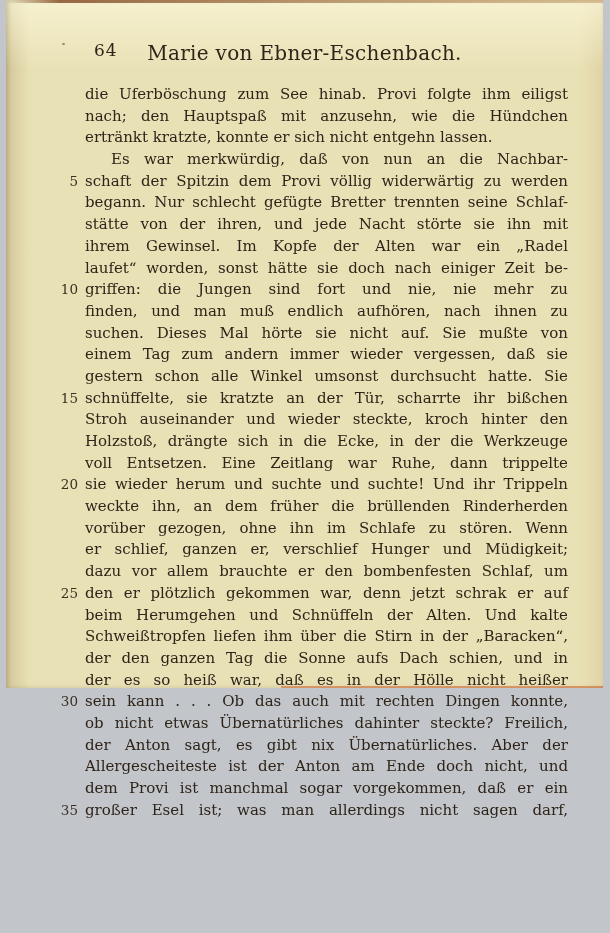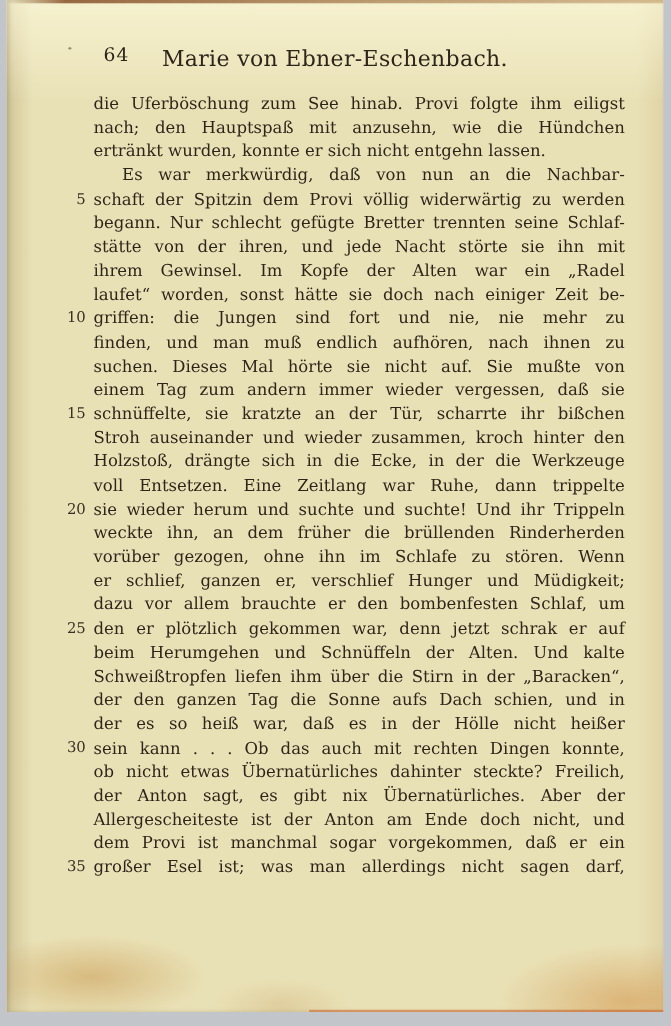--- a/index.html
+++ b/index.html
@@ -8,21 +8,21 @@
   .scan{
     position:relative;
     width:610px;height:933px;
     background:#c2c5c9;
     overflow:hidden;
   }
 
   .paper{
     position:absolute;
     left:6px;top:0;
-    width:597px;height:920px;
+    width:597px;height:688px;
     background:
       radial-gradient(150px 55px at 78px 888px, rgba(189,128,45,.40), rgba(189,128,45,0) 70%),
       radial-gradient(170px 75px at 565px 910px, rgba(205,132,52,.48), rgba(205,132,52,0) 70%),
       radial-gradient(90px 35px at 250px 914px, rgba(180,120,50,.18), rgba(180,120,50,0) 70%),
       linear-gradient(180deg, rgba(255,252,224,.6), rgba(255,252,224,0) 10%),
       linear-gradient(90deg, rgba(120,90,40,.20), rgba(120,90,40,0) 4%, rgba(120,90,40,0) 96%, rgba(170,130,70,.14)),
       #e9e1b6;
     box-shadow: inset 2px 0 4px rgba(100,80,40,.25);
   }
   
@@ -69,33 +69,34 @@
     <div class="speck s2"></div>
 
     <div class="header">
       <span class="pagenum">64</span>
       <span class="running">Marie von Ebner-Eschenbach.</span>
     </div>
 
     <div class="body">
         <div class="line"><span class="ln"></span><span class="txt j">die Uferböschung zum See hinab.  Provi folgte ihm eiligst</span></div>
         <div class="line"><span class="ln"></span><span class="txt j">nach; den Hauptspaß mit anzusehn, wie die Hündchen</span></div>
-        <div class="line"><span class="ln"></span><span class="txt">ertränkt wurden, konnte er sich nicht entgehn lassen.</span></div>
+        <div class="line"><span class="ln"></span><span class="txt">ertränkt kratzte, konnte er sich nicht entgehn lassen.</span></div>
         <div class="line"><span class="ln"></span><span class="txt j ind">Es war merkwürdig, daß von nun an die Nachbar-</span></div>
         <div class="line"><span class="ln">5</span><span class="txt j">schaft der Spitzin dem Provi völlig widerwärtig zu werden</span></div>
         <div class="line"><span class="ln"></span><span class="txt j">begann.  Nur schlecht gefügte Bretter trennten seine Schlaf-</span></div>
         <div class="line"><span class="ln"></span><span class="txt j">stätte von der ihren, und jede Nacht störte sie ihn mit</span></div>
         <div class="line"><span class="ln"></span><span class="txt j">ihrem Gewinsel.  Im Kopfe der Alten war ein „Radel</span></div>
         <div class="line"><span class="ln"></span><span class="txt j">laufet“ worden, sonst hätte sie doch nach einiger Zeit be-</span></div>
         <div class="line"><span class="ln">10</span><span class="txt j">griffen: die Jungen sind fort und nie, nie mehr zu</span></div>
         <div class="line"><span class="ln"></span><span class="txt j">finden, und man muß endlich aufhören, nach ihnen zu</span></div>
         <div class="line"><span class="ln"></span><span class="txt j">suchen.  Dieses Mal hörte sie nicht auf.  Sie mußte von</span></div>
         <div class="line"><span class="ln"></span><span class="txt j">einem Tag zum andern immer wieder vergessen, daß sie</span></div>
+        <div class="line"><span class="ln"></span><span class="txt j">gestern schon alle Winkel umsonst durchsucht hatte.  Sie</span></div>
         <div class="line"><span class="ln">15</span><span class="txt j">schnüffelte, sie kratzte an der Tür, scharrte ihr bißchen</span></div>
-        <div class="line"><span class="ln"></span><span class="txt j">Stroh auseinander und wieder zusammen, kroch hinter den</span></div>
+        <div class="line"><span class="ln"></span><span class="txt j">Stroh auseinander und wieder steckte, kroch hinter den</span></div>
         <div class="line"><span class="ln"></span><span class="txt j">Holzstoß, drängte sich in die Ecke, in der die Werkzeuge</span></div>
         <div class="line"><span class="ln"></span><span class="txt j">voll Entsetzen.  Eine Zeitlang war Ruhe, dann trippelte</span></div>
         <div class="line"><span class="ln">20</span><span class="txt j">sie wieder herum und suchte und suchte! Und ihr Trippeln</span></div>
         <div class="line"><span class="ln"></span><span class="txt j">weckte ihn, an dem früher die brüllenden Rinderherden</span></div>
         <div class="line"><span class="ln"></span><span class="txt j">vorüber gezogen, ohne ihn im Schlafe zu stören.  Wenn</span></div>
         <div class="line"><span class="ln"></span><span class="txt j">er schlief, ganzen er, verschlief Hunger und Müdigkeit;</span></div>
         <div class="line"><span class="ln"></span><span class="txt j">dazu vor allem brauchte er den bombenfesten Schlaf, um</span></div>
         <div class="line"><span class="ln">25</span><span class="txt j">den er plötzlich gekommen war, denn jetzt schrak er auf</span></div>
         <div class="line"><span class="ln"></span><span class="txt j">beim Herumgehen und Schnüffeln der Alten.  Und kalte</span></div>
         <div class="line"><span class="ln"></span><span class="txt j">Schweißtropfen liefen ihm über die Stirn in der „Baracken“,</span></div>

